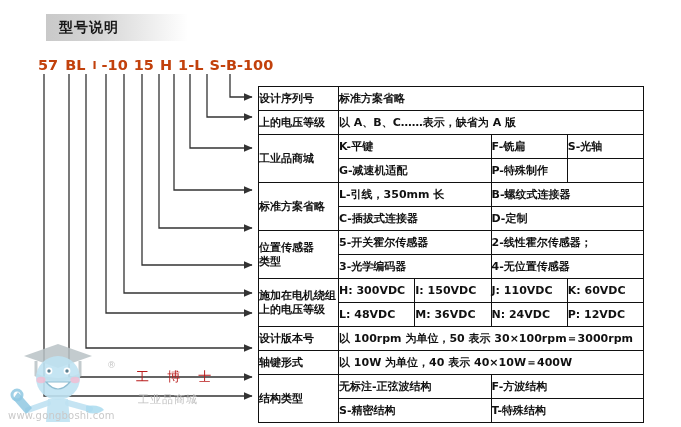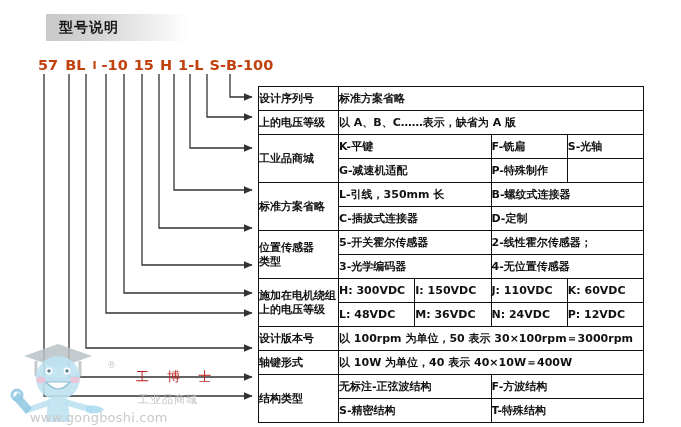--- a/index.html
+++ b/index.html
@@ -32,21 +32,21 @@
   
   .wm{position:absolute;left:8px;top:330px;width:240px;height:95px;pointer-events:none;}
   .wm-txt1{
     position:absolute;left:128px;top:38px;font-size:13px;color:#b91c1c;
     letter-spacing:7px;font-family:"DejaVu Serif","Liberation Serif",serif;
   }
   .wm-txt2{
     position:absolute;left:130px;top:62px;font-size:11px;color:#c2c2c2;letter-spacing:1px;
   }
   .wm-url{
-    position:absolute;left:22px;top:80px;font-size:13px;color:#c9c9c9;letter-spacing:0.2px;
+    position:absolute;left:0;top:80px;font-size:10px;color:#c9c9c9;letter-spacing:0.2px;
   }
   .wm-reg{position:absolute;left:99px;top:30px;font-size:9px;color:#c8c8c8;}
 
   
   .tbl{
     position:absolute;left:258px;top:86px;width:386px;
     border-collapse:collapse;table-layout:fixed;
   }
   .tbl td{
     border:1px solid #111;

